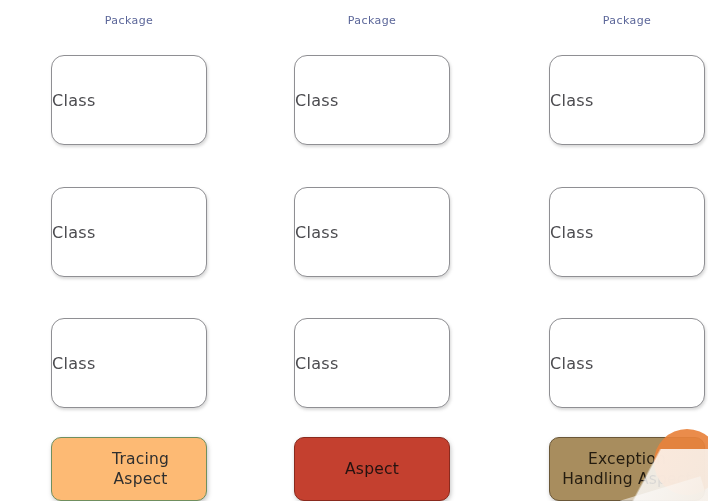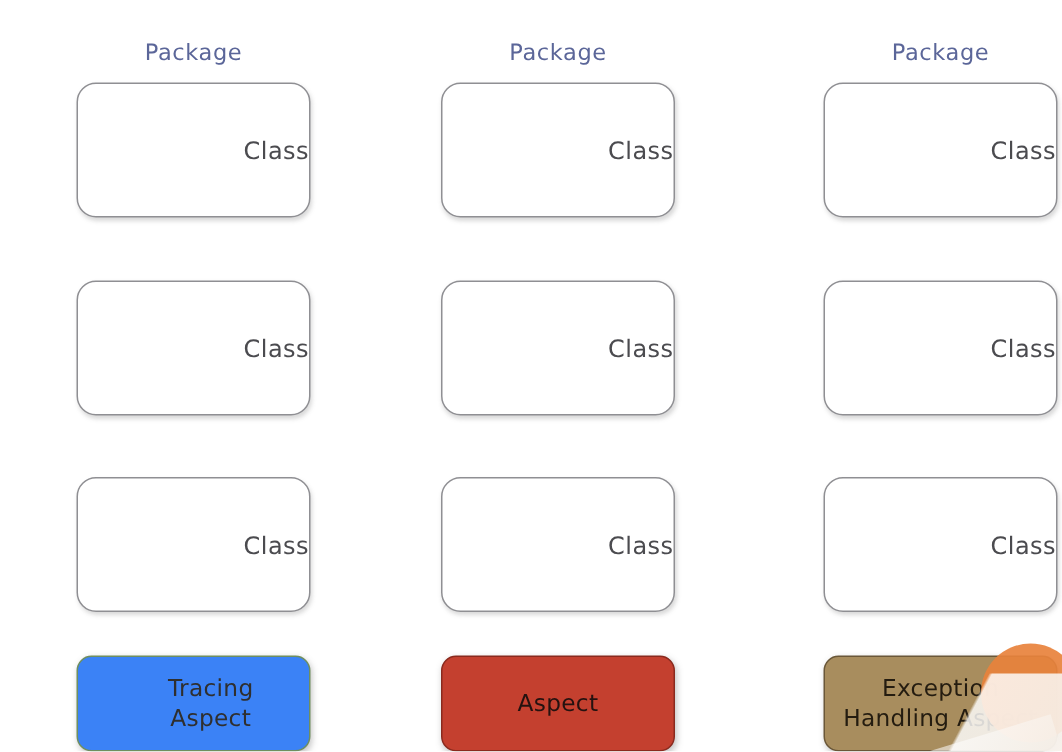--- a/index.html
+++ b/index.html
@@ -23,45 +23,45 @@
     width: 156px;
     height: 501px;
   }
   #col-0 { left: 51px; }
   #col-1 { left: 294px; }
   #col-2 { left: 549px; }
 
   
   .package-label {
     position: absolute;
-    top: 26px;
+    top: 14px;
     left: 0;
     width: 156px;
     text-align: center;
-    font-size: 15px;
+    font-size: 11px;
     letter-spacing: 0.4px;
     color: #5b6699;
     font-family: "DejaVu Sans", sans-serif;
     white-space: nowrap;
   }
 
   
   .class-box {
     position: absolute;
     left: 0;
     width: 156px;
     height: 90px;
     box-sizing: border-box;
     background: #ffffff;
     border: 1px solid #8f8f93;
     border-radius: 13px;
     box-shadow: 1px 2px 3px rgba(120,120,120,0.28);
     display: flex;
     align-items: center;
-    justify-content: flex-end;
+    justify-content: flex-start;
   }
   .class-box.row-0 { top: 55px; }
   .class-box.row-1 { top: 187px; }
   .class-box.row-2 { top: 318px; }
 
   .class-label {
     font-size: 16px;
     color: #4b4b4f;
     letter-spacing: 0.3px;
     font-family: "DejaVu Sans", sans-serif;
@@ -141,21 +141,21 @@
     <div class="class-box row-0" style="background: rgb(255, 255, 255); border-color: rgb(143, 143, 147);">
       <span class="class-label" style="color: rgb(75, 75, 79);">Class</span>
     </div>
     <div class="class-box row-1" style="background: rgb(255, 255, 255); border-color: rgb(143, 143, 147);">
       <span class="class-label" style="color: rgb(75, 75, 79);">Class</span>
     </div>
     <div class="class-box row-2" style="background: rgb(255, 255, 255); border-color: rgb(143, 143, 147);">
       <span class="class-label" style="color: rgb(75, 75, 79);">Class</span>
     </div>
 
-    <div class="aspect-box" id="aspect-0" style="background: #3b82f6; border-color: rgb(111, 143, 95); padding-left: 23px;">
+    <div class="aspect-box" id="aspect-0" style="background: #fdba74; border-color: rgb(111, 143, 95); padding-left: 23px;">
       <span class="aspect-label" style="color: rgb(47, 47, 47);">Tracing</span>
       <span class="aspect-label" style="color: rgb(47, 47, 47);">Aspect</span>
     </div>
   </div>
 
   <div class="column" id="col-1">
     <div class="package-label" style="color: rgb(91, 102, 153);">Package</div>
 
     <div class="class-box row-0" style="background: rgb(255, 255, 255); border-color: rgb(143, 143, 147);">
       <span class="class-label" style="color: rgb(75, 75, 79);">Class</span>

